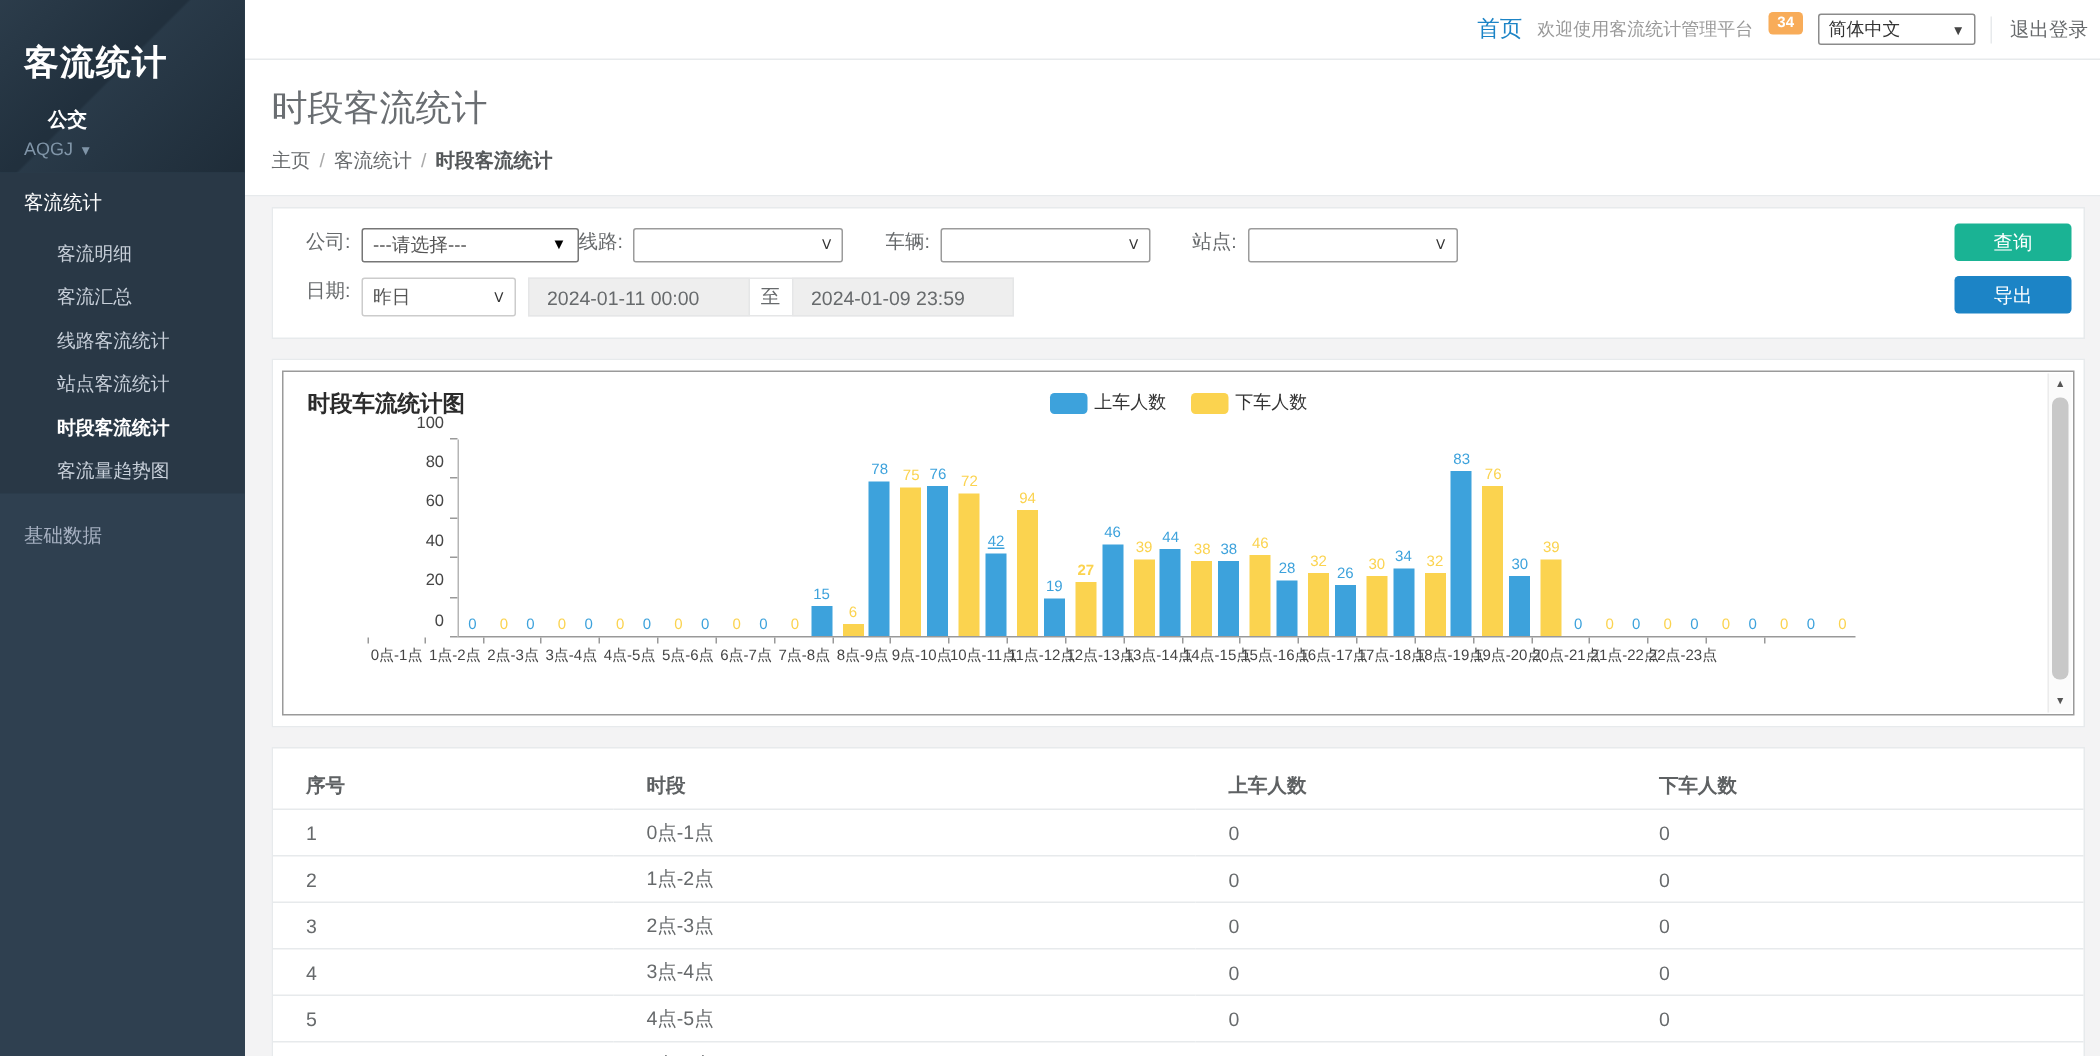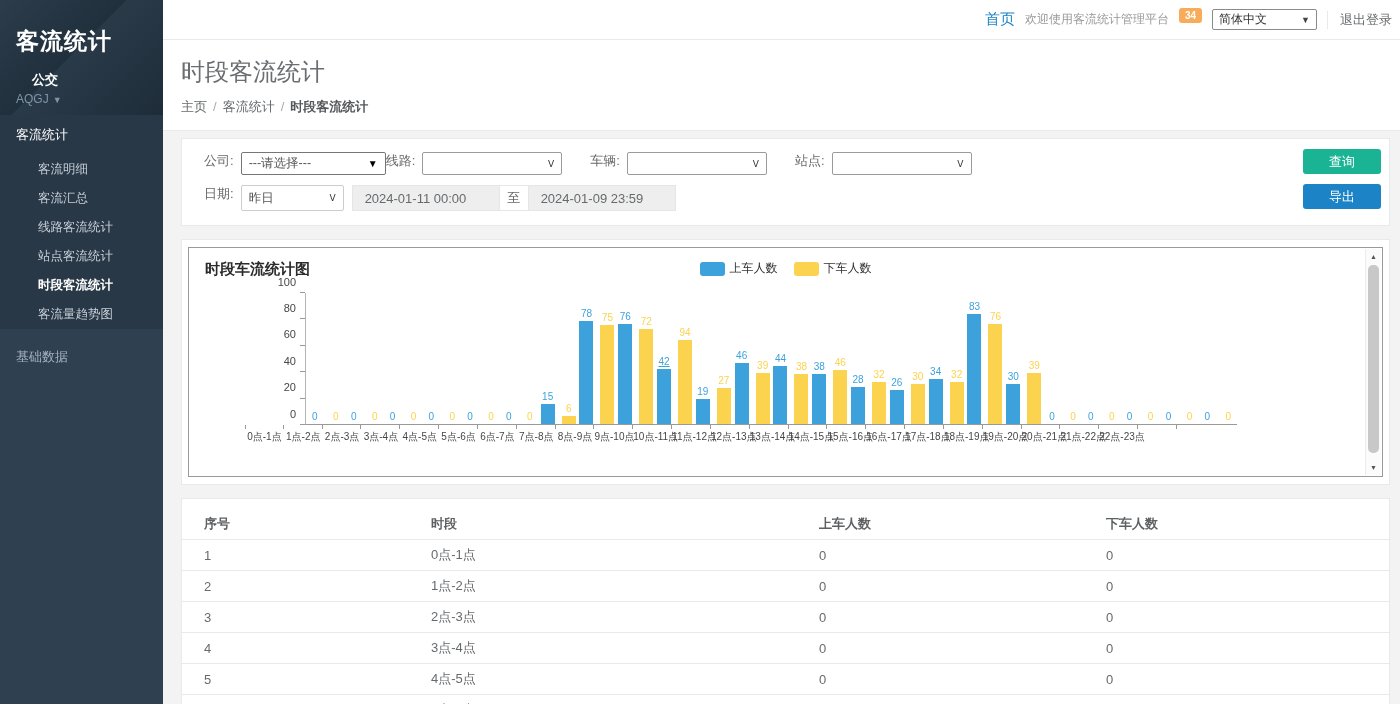--- a/index.html
+++ b/index.html
@@ -326,21 +326,21 @@
                     <span class="bar-value" style="color: rgb(251, 211, 79);">94</span>
                     <div class="bar-rect" style="height: 84.48px; background: rgb(251, 211, 79);"></div>
                   </div>
                 </div>
                 <div class="bar-group">
                   <div class="bar-wrap">
                     <span class="bar-value" style="color: rgb(61, 162, 220);">19</span>
                     <div class="bar-rect" style="height: 25.08px; background: rgb(61, 162, 220);"></div>
                   </div>
                   <div class="bar-wrap">
-                    <span class="bar-value" style="color: rgb(251, 211, 79);">27</span>
+                    <span class="bar-value" style="color: rgb(251, 211, 79); font-weight: bold;">27</span>
                     <div class="bar-rect" style="height: 35.64px; background: rgb(251, 211, 79);"></div>
                   </div>
                 </div>
                 <div class="bar-group">
                   <div class="bar-wrap">
                     <span class="bar-value" style="color: rgb(61, 162, 220); text-align: right;">46</span>
                     <div class="bar-rect" style="height: 60.72px; background: rgb(61, 162, 220);"></div>
                   </div>
                   <div class="bar-wrap">
                     <span class="bar-value" style="color: rgb(251, 211, 79);">39</span>

